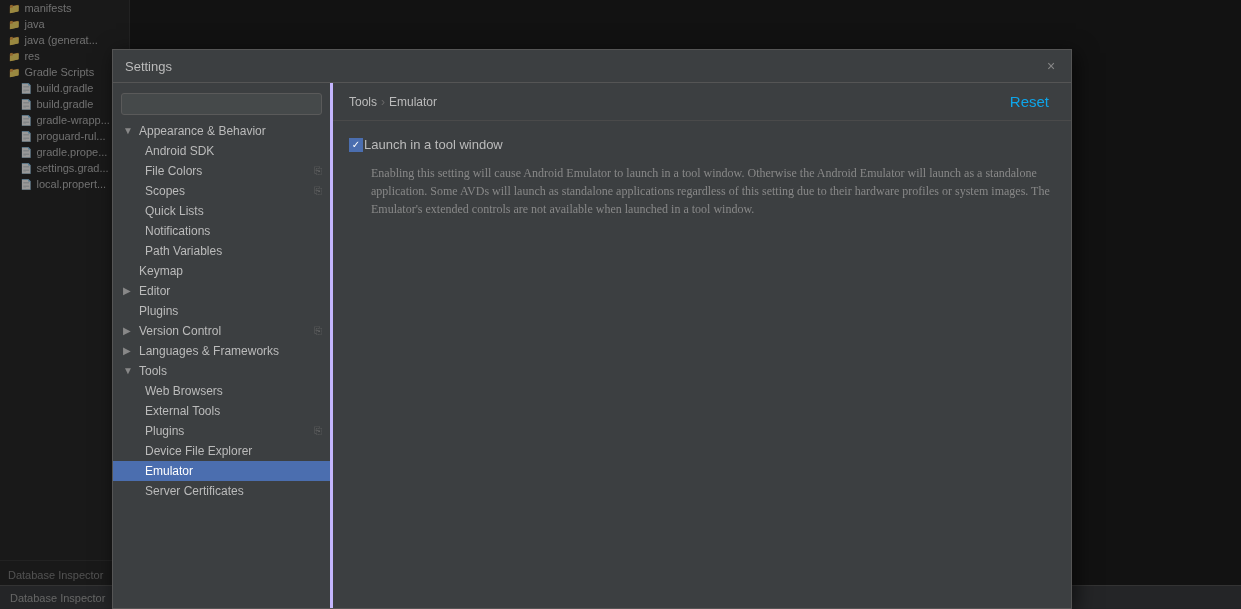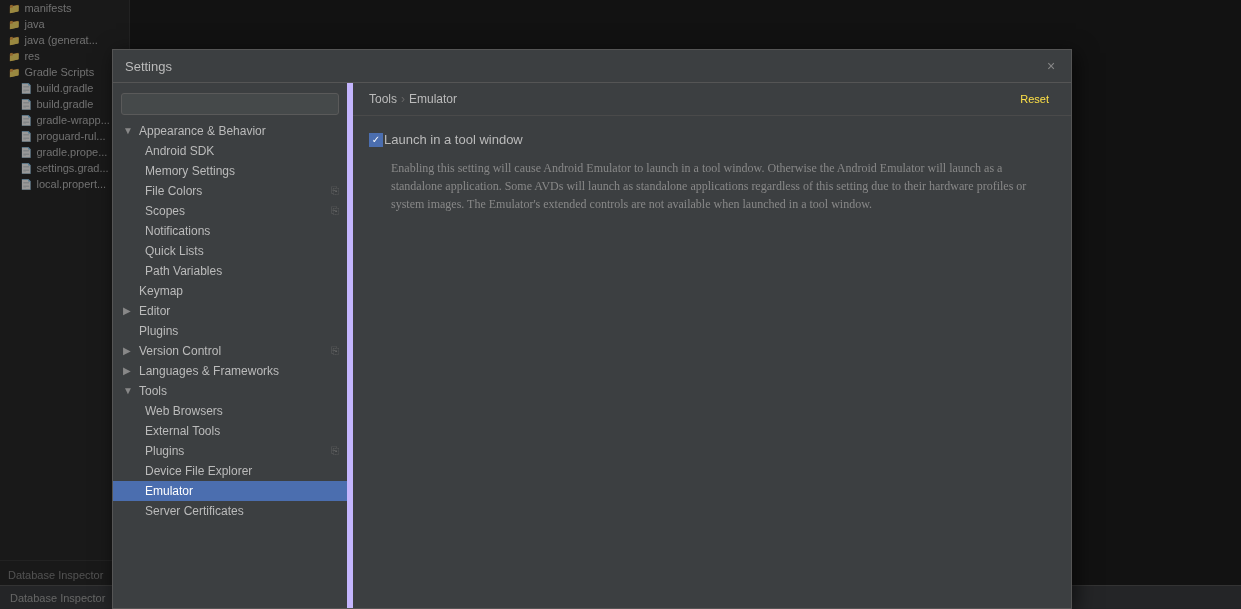--- a/index.html
+++ b/index.html
@@ -62,23 +62,23 @@
     }
 
     .dialog-body {
       display: flex;
       flex: 1;
       overflow: hidden;
     }
 
     
     .settings-sidebar {
-      width: 240px;
+      width: 220px;
       background: #3c3f41;
-      border-right: 6px solid #c4b5fd;
+      border-right: 3px solid #c4b5fd;
       overflow-y: auto;
       padding: 4px 0;
       flex-shrink: 0;
     }
 
     .search-box {
       margin: 6px 8px;
       background: #45494a;
       border: 1px solid #5a5a5a;
       border-radius: 3px;
@@ -157,23 +157,23 @@
       font-size: 12px;
       color: #bbb;
       gap: 4px;
     }
 
     .breadcrumb-sep {
       color: #666;
     }
 
     .reset-btn {
-      color: #fde047;
-      cursor: pointer;
-      font-size: 11px;
+      color: #0ea5e9;
+      cursor: pointer;
+      font-size: 15px;
       background: none;
       border: none;
       padding: 2px 6px;
     }
 
     .content-body {
       flex: 1;
       padding: 16px;
       overflow-y: auto;
     }
@@ -383,35 +383,32 @@
 
         
         <div class="sidebar-group">
           <span class="arrow down"></span>
           <span>Appearance &amp; Behavior</span>
         </div>
         <div class="sidebar-item indented">
           <span>Android SDK</span>
         </div>
         <div class="sidebar-item indented">
-          <span>Memory Settings</span>
-        </div>
-        <div class="sidebar-item indented">
           <span>File Colors</span>
           <span class="copy-icon">⎘</span>
         </div>
         <div class="sidebar-item indented">
           <span>Scopes</span>
           <span class="copy-icon">⎘</span>
         </div>
         <div class="sidebar-item indented">
+          <span>Quick Lists</span>
+        </div>
+        <div class="sidebar-item indented">
           <span>Notifications</span>
-        </div>
-        <div class="sidebar-item indented">
-          <span>Quick Lists</span>
         </div>
         <div class="sidebar-item indented">
           <span>Path Variables</span>
         </div>
 
         
         <div class="sidebar-group">
           <span style="width:16px;display:inline-block;"></span>
           <span>Keymap</span>
         </div>

